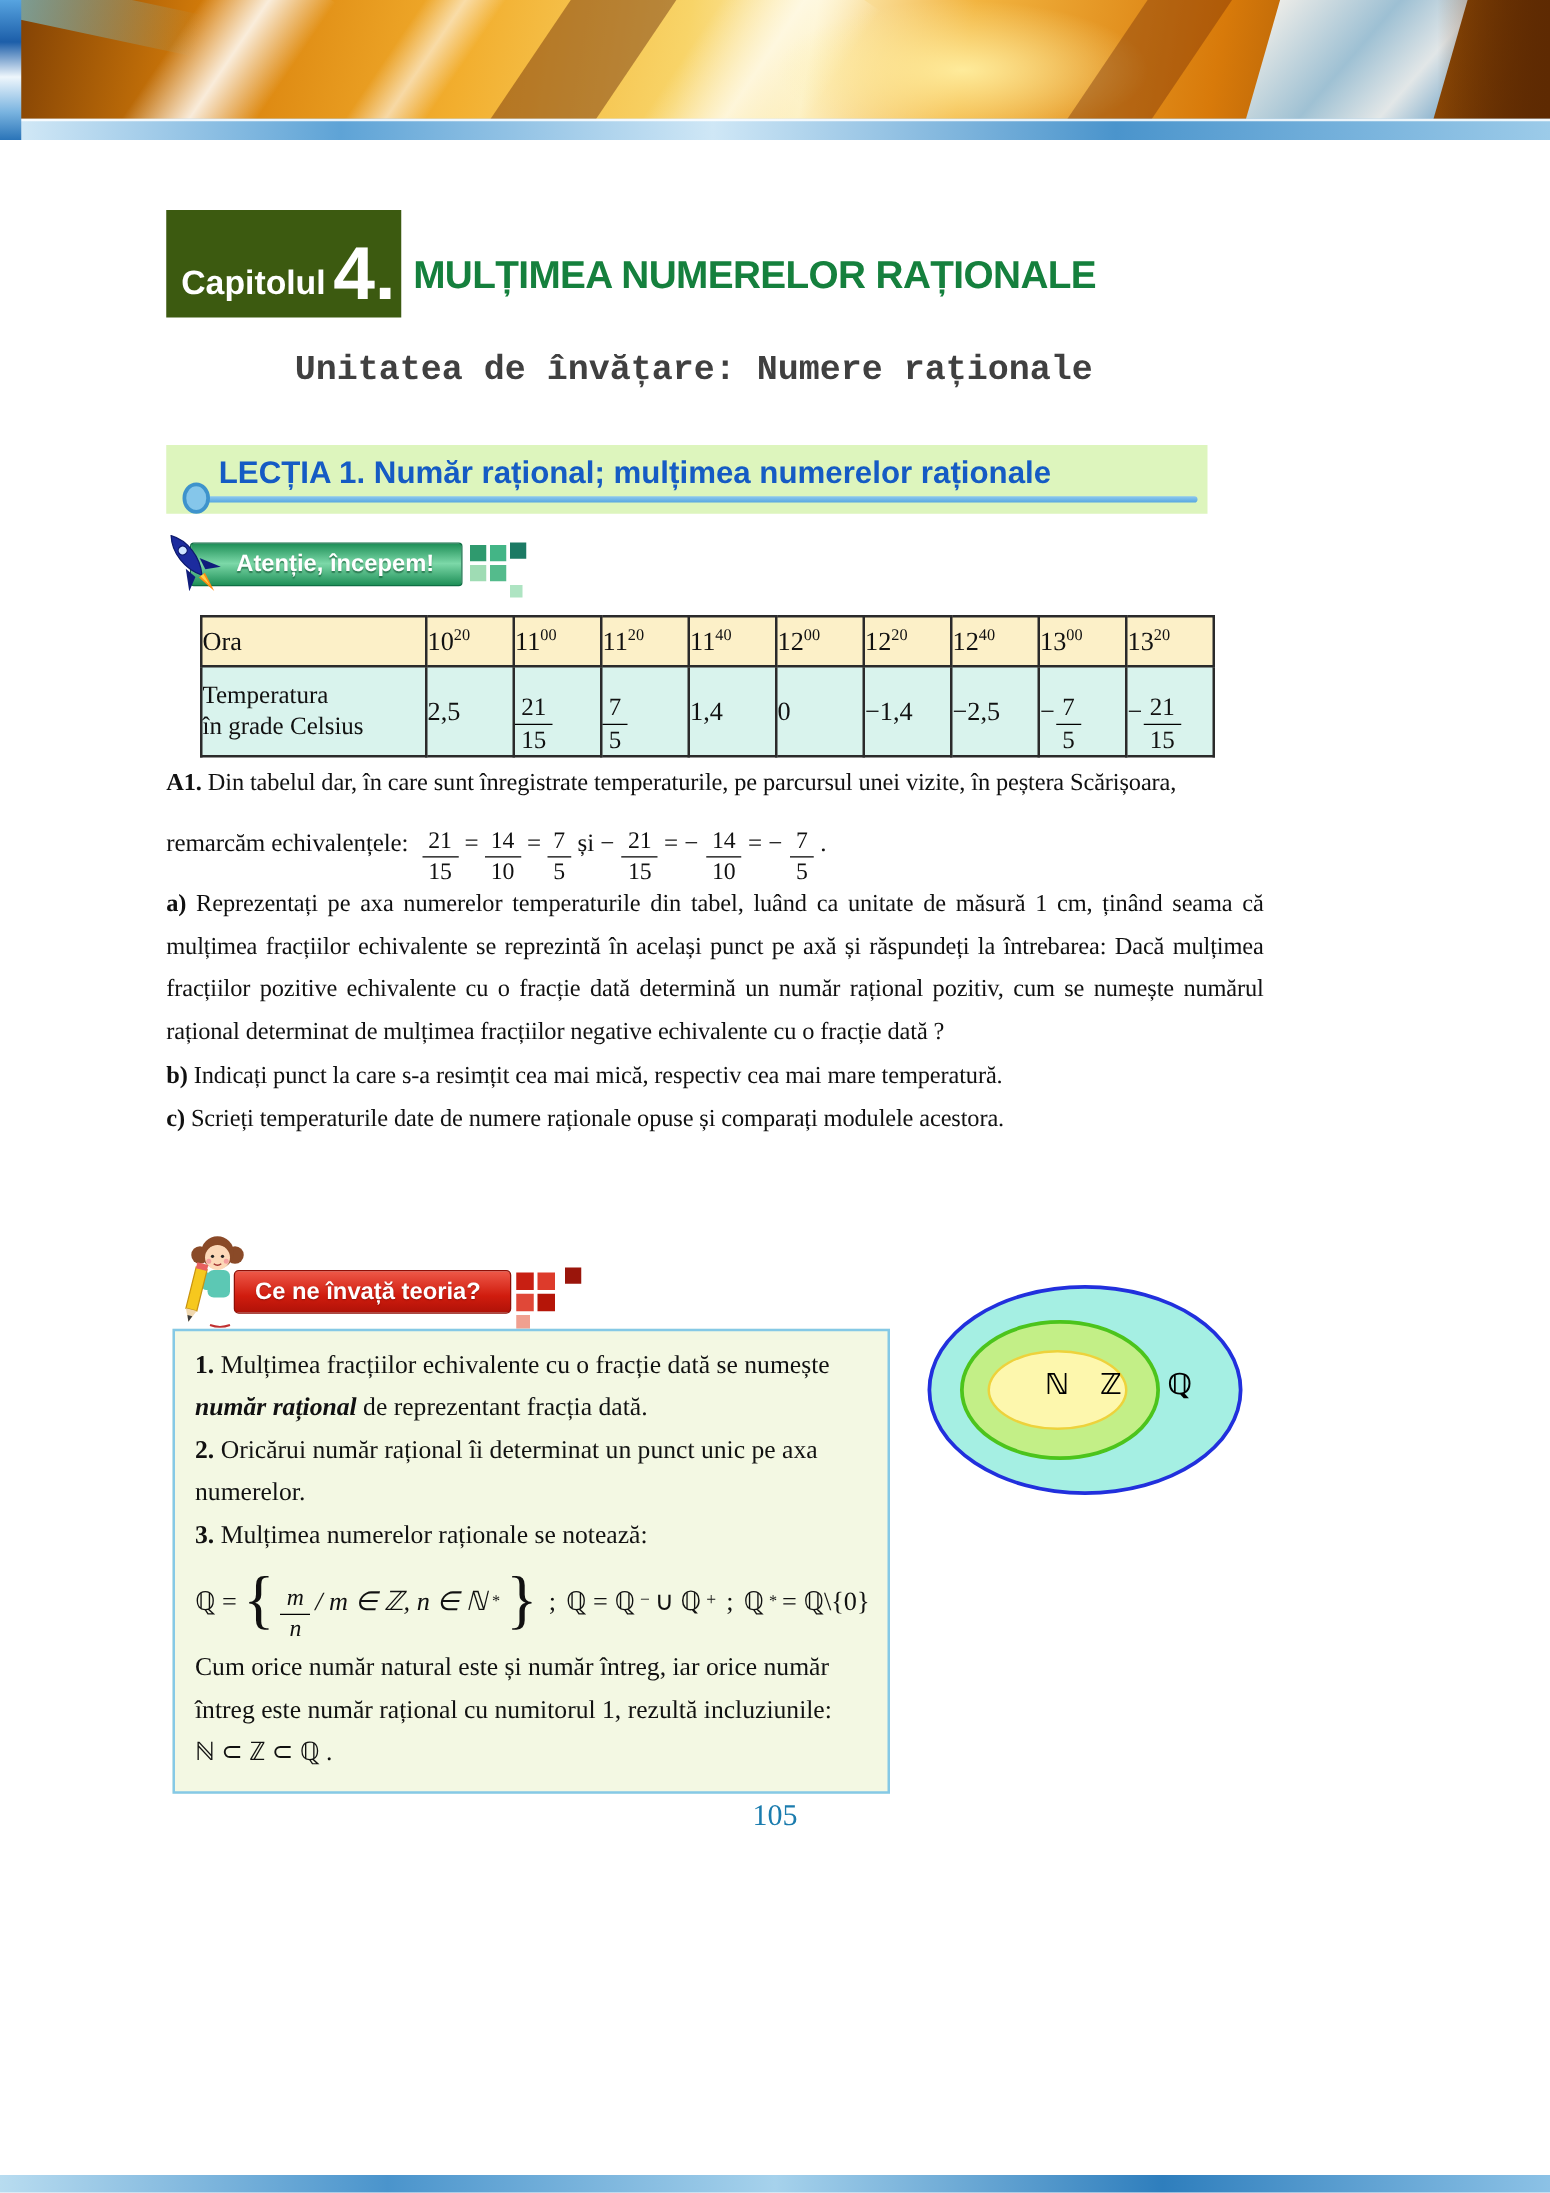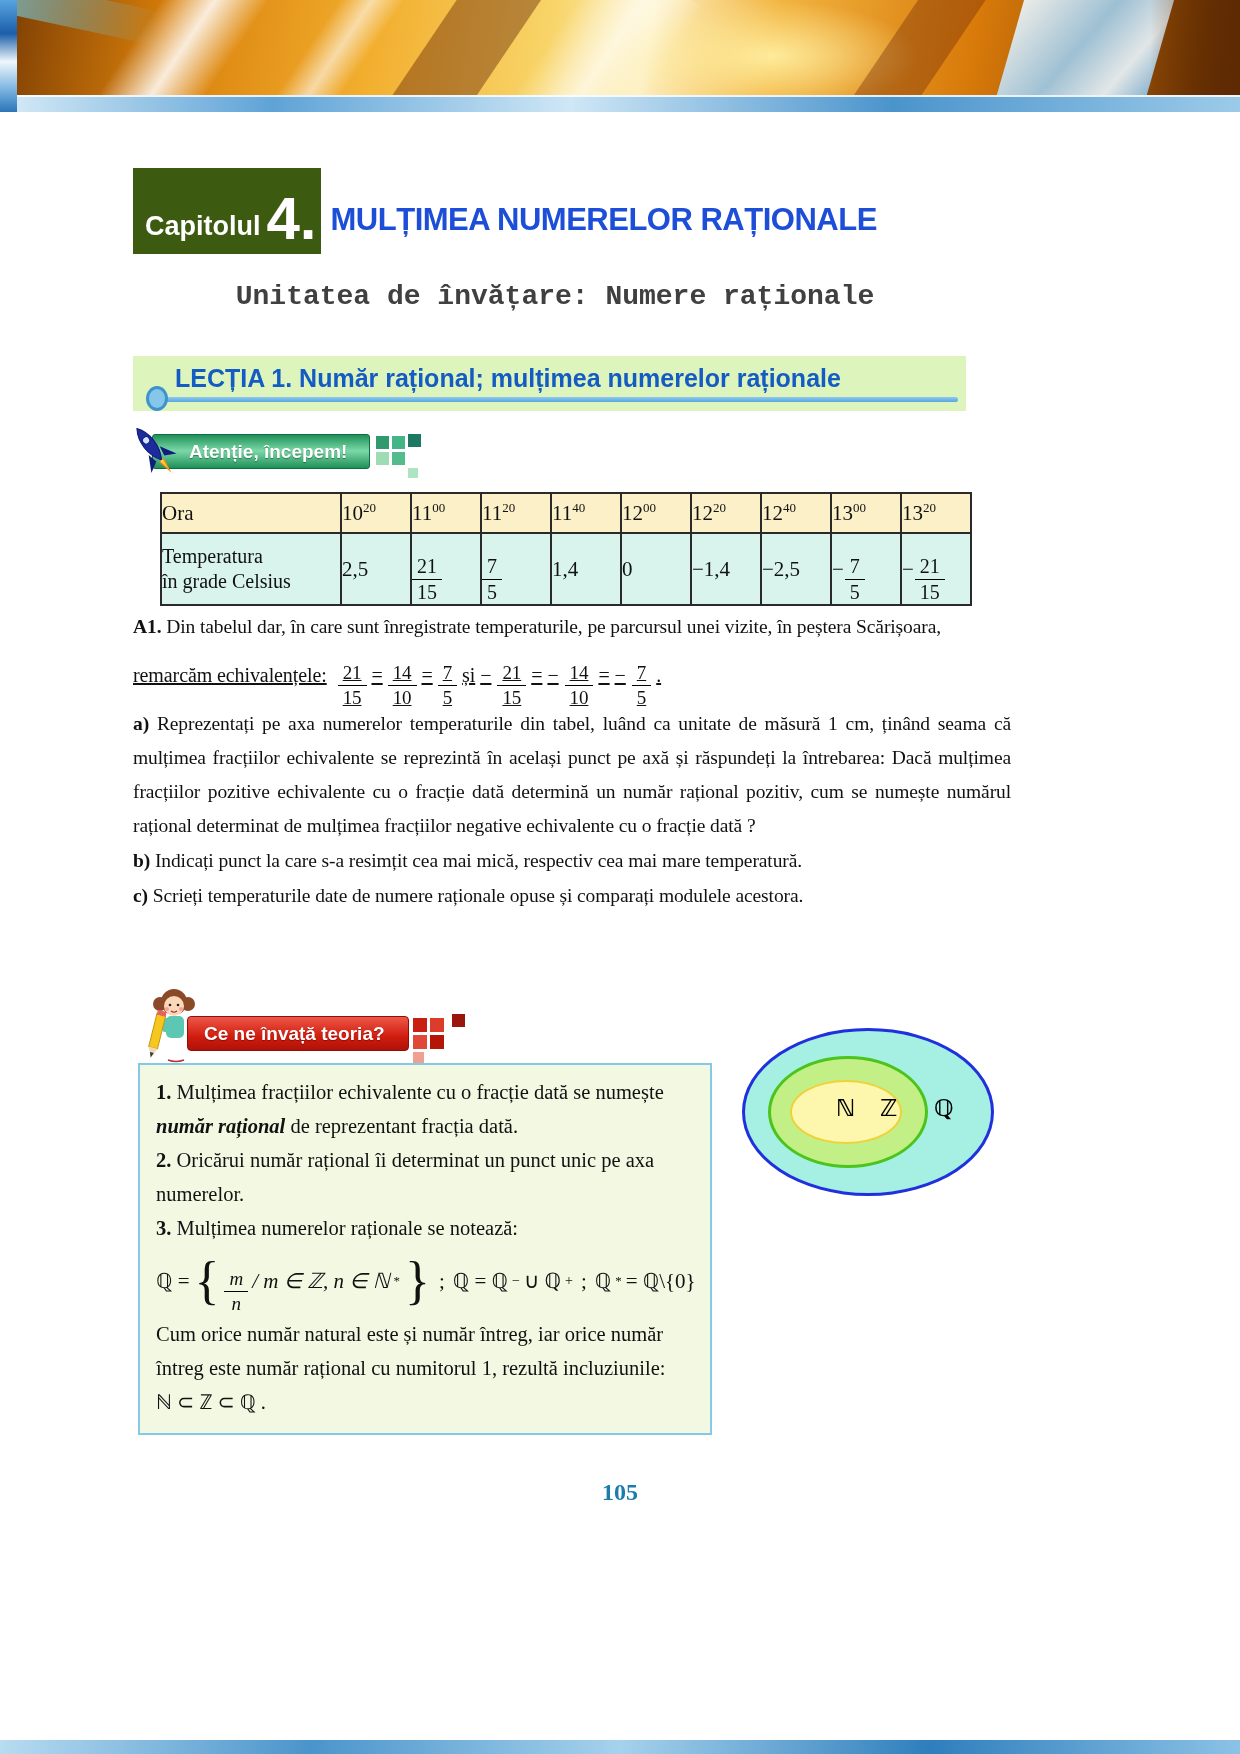--- a/index.html
+++ b/index.html
@@ -33,21 +33,21 @@
   .left-strip{position:absolute;left:0;top:0;width:17px;height:112px;
     background:linear-gradient(180deg,#57a4e0 0%,#1c5ea9 30%,#eef6fc 55%,#7ab4e0 80%,#2a74b8 100%);}
 
   
   .chapter{position:absolute;left:133px;top:168px;display:flex;align-items:flex-end;
     font-family:"Liberation Sans", sans-serif;}
   .chapter-box{background:#3c5a10;color:#fff;display:flex;align-items:flex-end;
     padding:12px 4px 14px 12px;height:60px;}
   .chapter-box .cap{font-size:27px;font-weight:bold;line-height:1;}
   .chapter-box .num{font-size:60px;font-weight:bold;line-height:.72;margin-left:6px;}
-  .chapter-title{font-size:31px;font-weight:bold;color:#1d4ed8;margin:0 0 16px 10px;letter-spacing:-.5px;}
+  .chapter-title{font-size:31px;font-weight:bold;color:#15803d;margin:0 0 16px 10px;letter-spacing:-.5px;}
 
   .unit-title{position:absolute;left:133px;top:281px;width:844px;text-align:center;
     font-family:Liberation Mono, monospace;font-weight:bold;font-size:28px;color:#404040;}
 
   
   .lesson{position:absolute;left:133px;top:356px;width:833px;height:55px;background:#ddf5bd;}
   .lesson-title{position:absolute;left:42px;top:8px;font-family:"Liberation Sans", sans-serif;
     font-weight:bold;font-size:25px;color:#155bc4;}
   .lesson-line{position:absolute;left:30px;right:8px;bottom:9px;height:5px;border-radius:3px;
     background:linear-gradient(180deg,#8ec9ef,#57a7e0);}
@@ -94,21 +94,21 @@
   .frac{display:inline-flex;flex-direction:column;align-items:center;vertical-align:middle;
     line-height:1.12;font-size:20px;margin-top:20px;}
   .frac .num{border-bottom:1.6px solid #000;padding:0 5px 1px;}
   .frac .den{padding-top:1px;}
   .sign{display:inline-block;vertical-align:middle;margin-right:1px;}
 
   
   .prob{position:absolute;left:133px;top:610px;width:878px;font-size:19.5px;line-height:34px;
     text-align:justify;letter-spacing:-.1px;}
   .prob b{font-weight:bold;}
-  .equiv{display:flex;align-items:center;gap:5px;height:62px;font-size:20px;text-align:left;text-decoration:underline;}
+  .equiv{display:flex;align-items:center;gap:5px;height:62px;font-size:20px;text-align:left;}
   .equiv .frac{font-size:19px;}
   .equiv .lab{margin-right:6px;}
   .part{margin-top:1px;}
 
   
   .theory-box{position:absolute;left:138px;top:1063px;width:574px;height:372px;box-sizing:border-box;
     background:#f3f8e3;border:2.5px solid #85c9e6;padding:10px 16px;font-size:20.5px;line-height:34px;}
   .theory-box .emph{font-weight:bold;font-style:italic;}
   .formula{display:flex;align-items:center;height:72px;font-size:21px;gap:4px;white-space:nowrap;}
   .formula .brace{font-size:52px;font-weight:400;line-height:1;margin:0 1px;}
@@ -125,21 +125,21 @@
   .v-mid{left:26px;top:28px;width:160px;height:112px;background:#c3ef87;border:3px solid #4cc41c;}
   .v-in{left:48px;top:52px;width:112px;height:64px;background:#fdf7ad;border:2.5px solid #edd23c;}
   .venn .vl{position:absolute;font-size:23px;font-weight:bold;color:#000;
     font-family:"DejaVu Serif","DejaVu Sans",serif;}
   .vl-n{left:94px;top:66px;}
   .vl-z{left:138px;top:66px;}
   .vl-q{left:192px;top:66px;}
 
   
   .pagenum{position:absolute;left:0;top:1440px;width:1240px;text-align:center;
-    font-weight:bold;font-size:24px;color:#1b7cae;margin-top:39px;}
+    font-weight:normal;font-size:24px;color:#1b7cae;}
   .footer-bar{position:absolute;left:0;bottom:0;width:1240px;height:14px;
     background:linear-gradient(90deg,#b8dcf0 0%,#4a94cc 25%,#a6d2ec 50%,#2e7ebd 75%,#8cc2e6 100%);}
 </style>
 </head>
 <body>
 
 <div class="hero">
   <div class="h-beam1"></div>
   <div class="h-beam2"></div>
   <div class="h-wedge1"></div>

